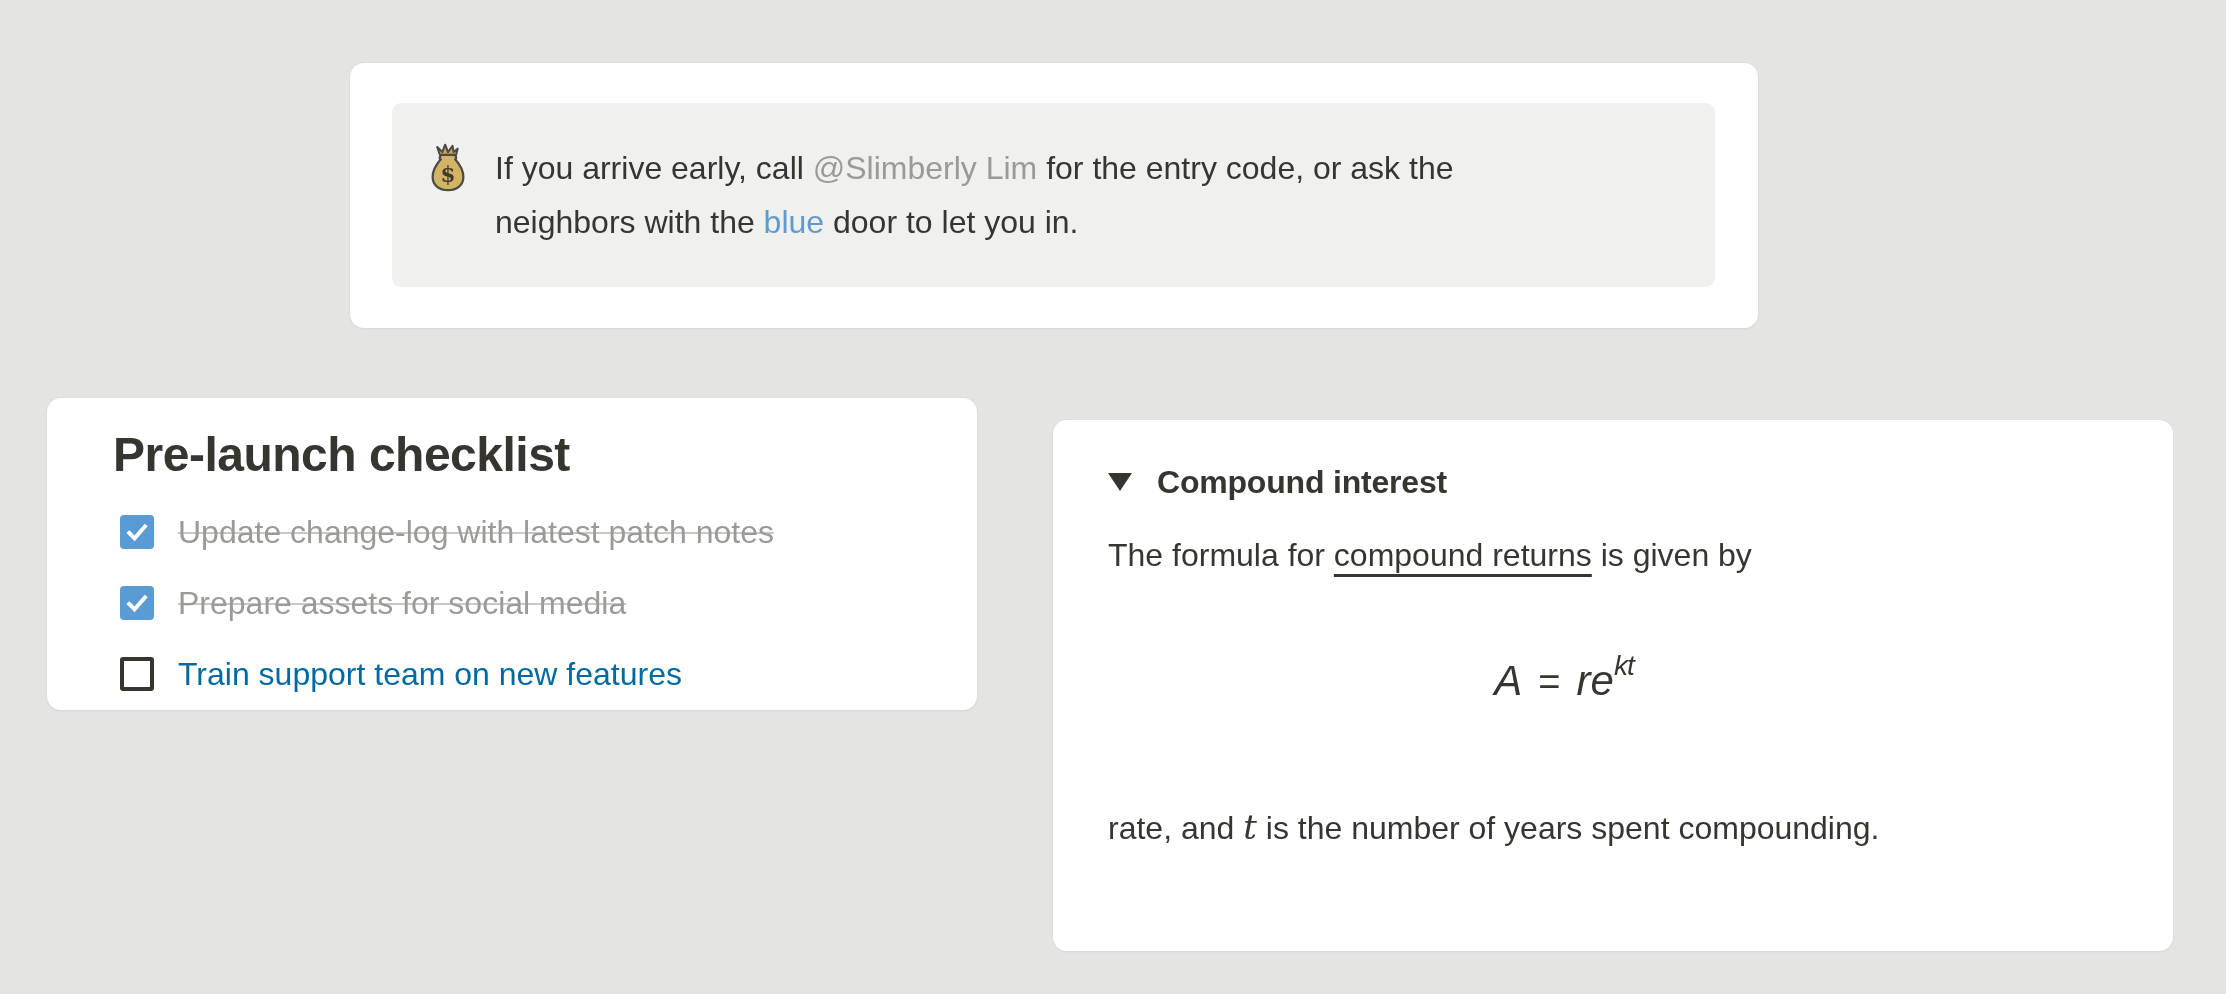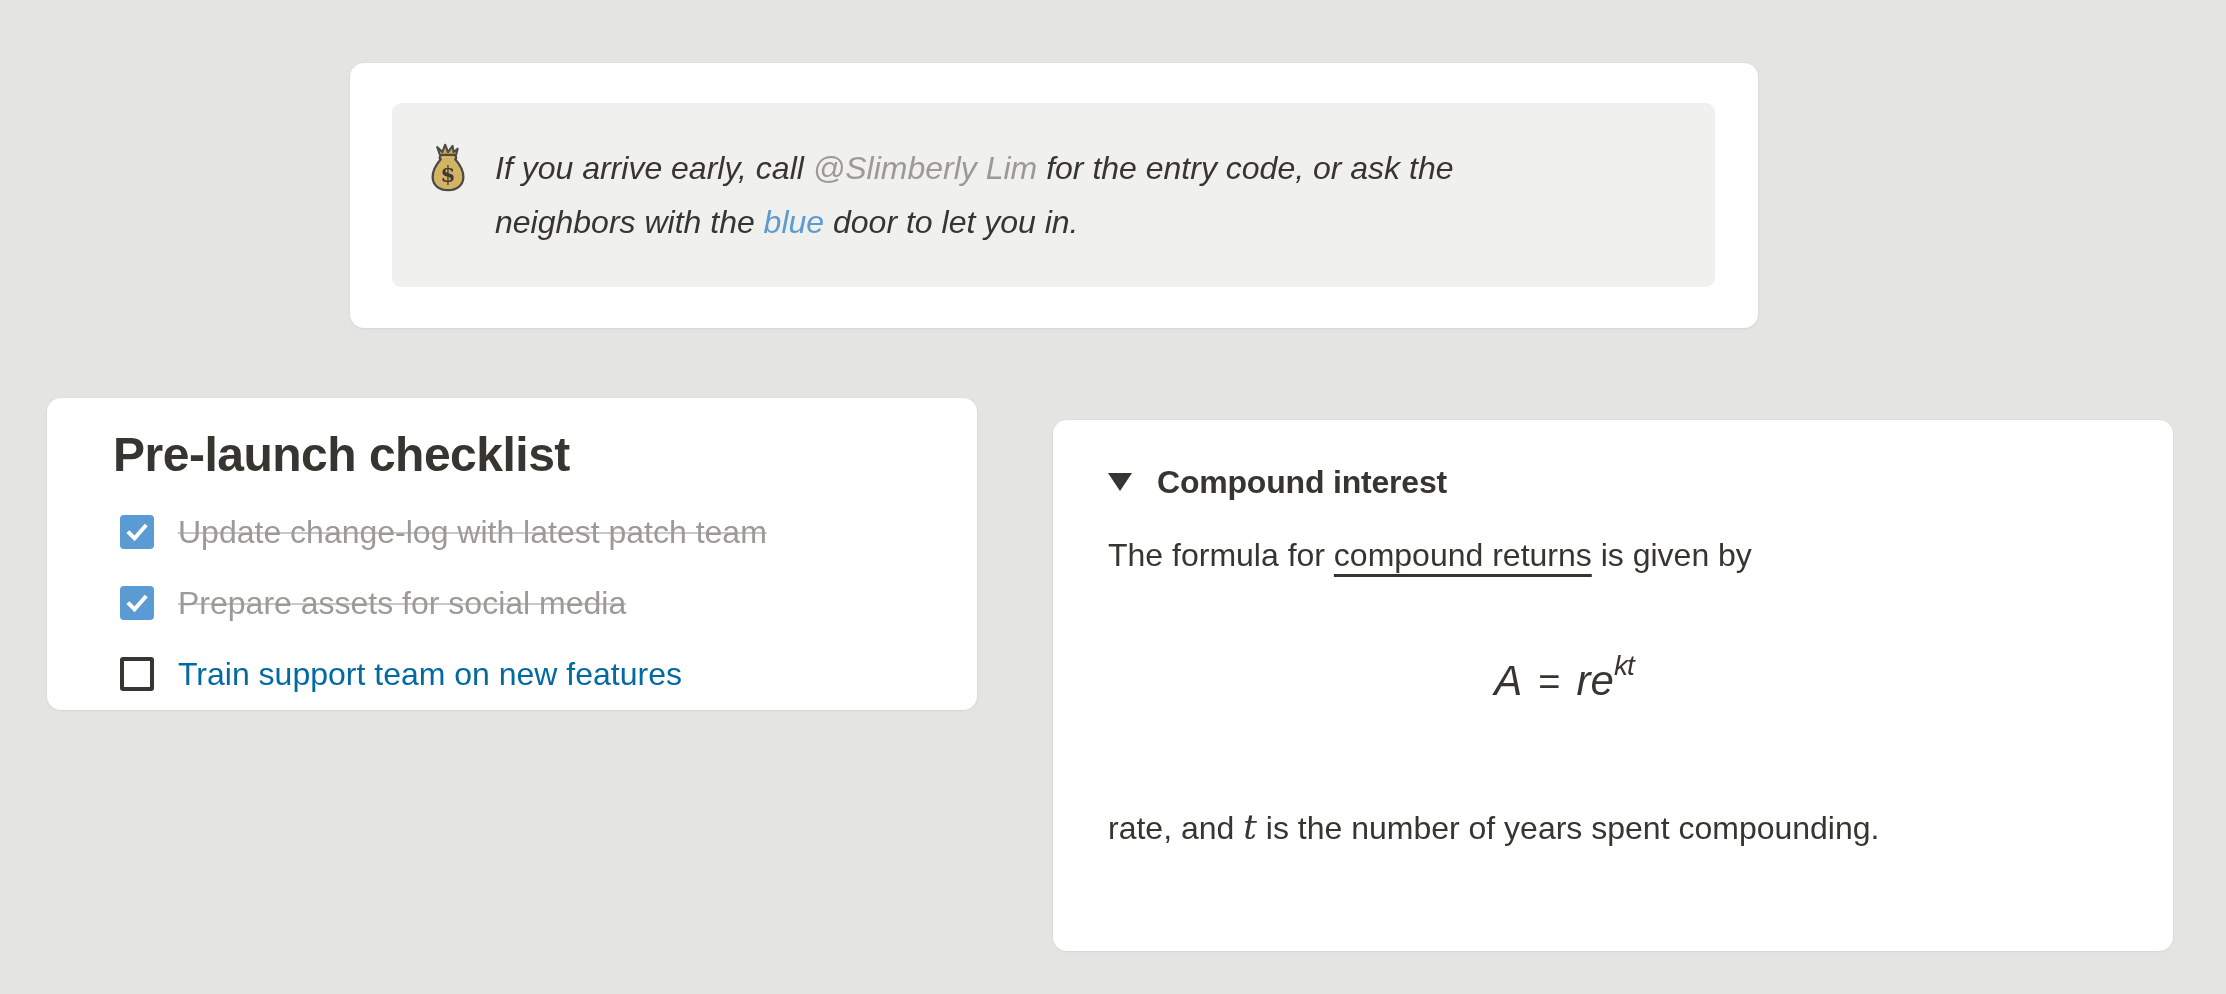--- a/index.html
+++ b/index.html
@@ -19,21 +19,21 @@
   }
   
   .callout-card{left:350px;top:63px;width:1408px;height:265px;}
   .callout{
     position:absolute;left:42px;top:40px;width:1323px;height:184px;
     background:#F0F0EE;border-radius:9px;box-sizing:border-box;
   }
   .callout-emoji{position:absolute;left:33px;top:40px;width:46px;height:50px;}
   .callout-text{
     position:absolute;left:103px;top:38px;right:44px;
-    font-size:32px;line-height:54px;color:#37352F;font-style:italic;
+    font-size:32px;line-height:54px;color:#37352F;
   }
   .line{white-space:pre;}
   .mention{color:#9B9A97;}
   .blue-text{color:#5E9BD0;}
   
   .checklist-card{left:47px;top:398px;width:930px;height:312px;box-sizing:border-box;padding:28px 40px 0 66px;}
   .checklist-title{
     margin:0;font-size:48px;line-height:58px;font-weight:700;color:#37352F;letter-spacing:-0.5px;
   }
   .todo-list{margin-top:12px;margin-left:7px;}
@@ -102,21 +102,21 @@
 
 <div class="card checklist-card">
   <h2 class="checklist-title">Pre-launch checklist</h2>
   <div class="todo-list">
     <div class="todo-row">
       <div class="todo-checkbox checked">
         <svg viewBox="0 0 16 16" width="26" height="26">
           <path d="M3.2 8.6 L6.5 11.9 L12.9 4.6" fill="none" stroke="#FFFFFF" stroke-width="2.4" stroke-linecap="square"></path>
         </svg>
       </div>
-      <span class="todo-label done">Update change-log with latest patch team</span>
+      <span class="todo-label done">Update change-log with latest patch notes</span>
     </div>
     <div class="todo-row">
       <div class="todo-checkbox checked">
         <svg viewBox="0 0 16 16" width="26" height="26">
           <path d="M3.2 8.6 L6.5 11.9 L12.9 4.6" fill="none" stroke="#FFFFFF" stroke-width="2.4" stroke-linecap="square"></path>
         </svg>
       </div>
       <span class="todo-label done">Prepare assets for social media</span>
     </div>
     <div class="todo-row">

